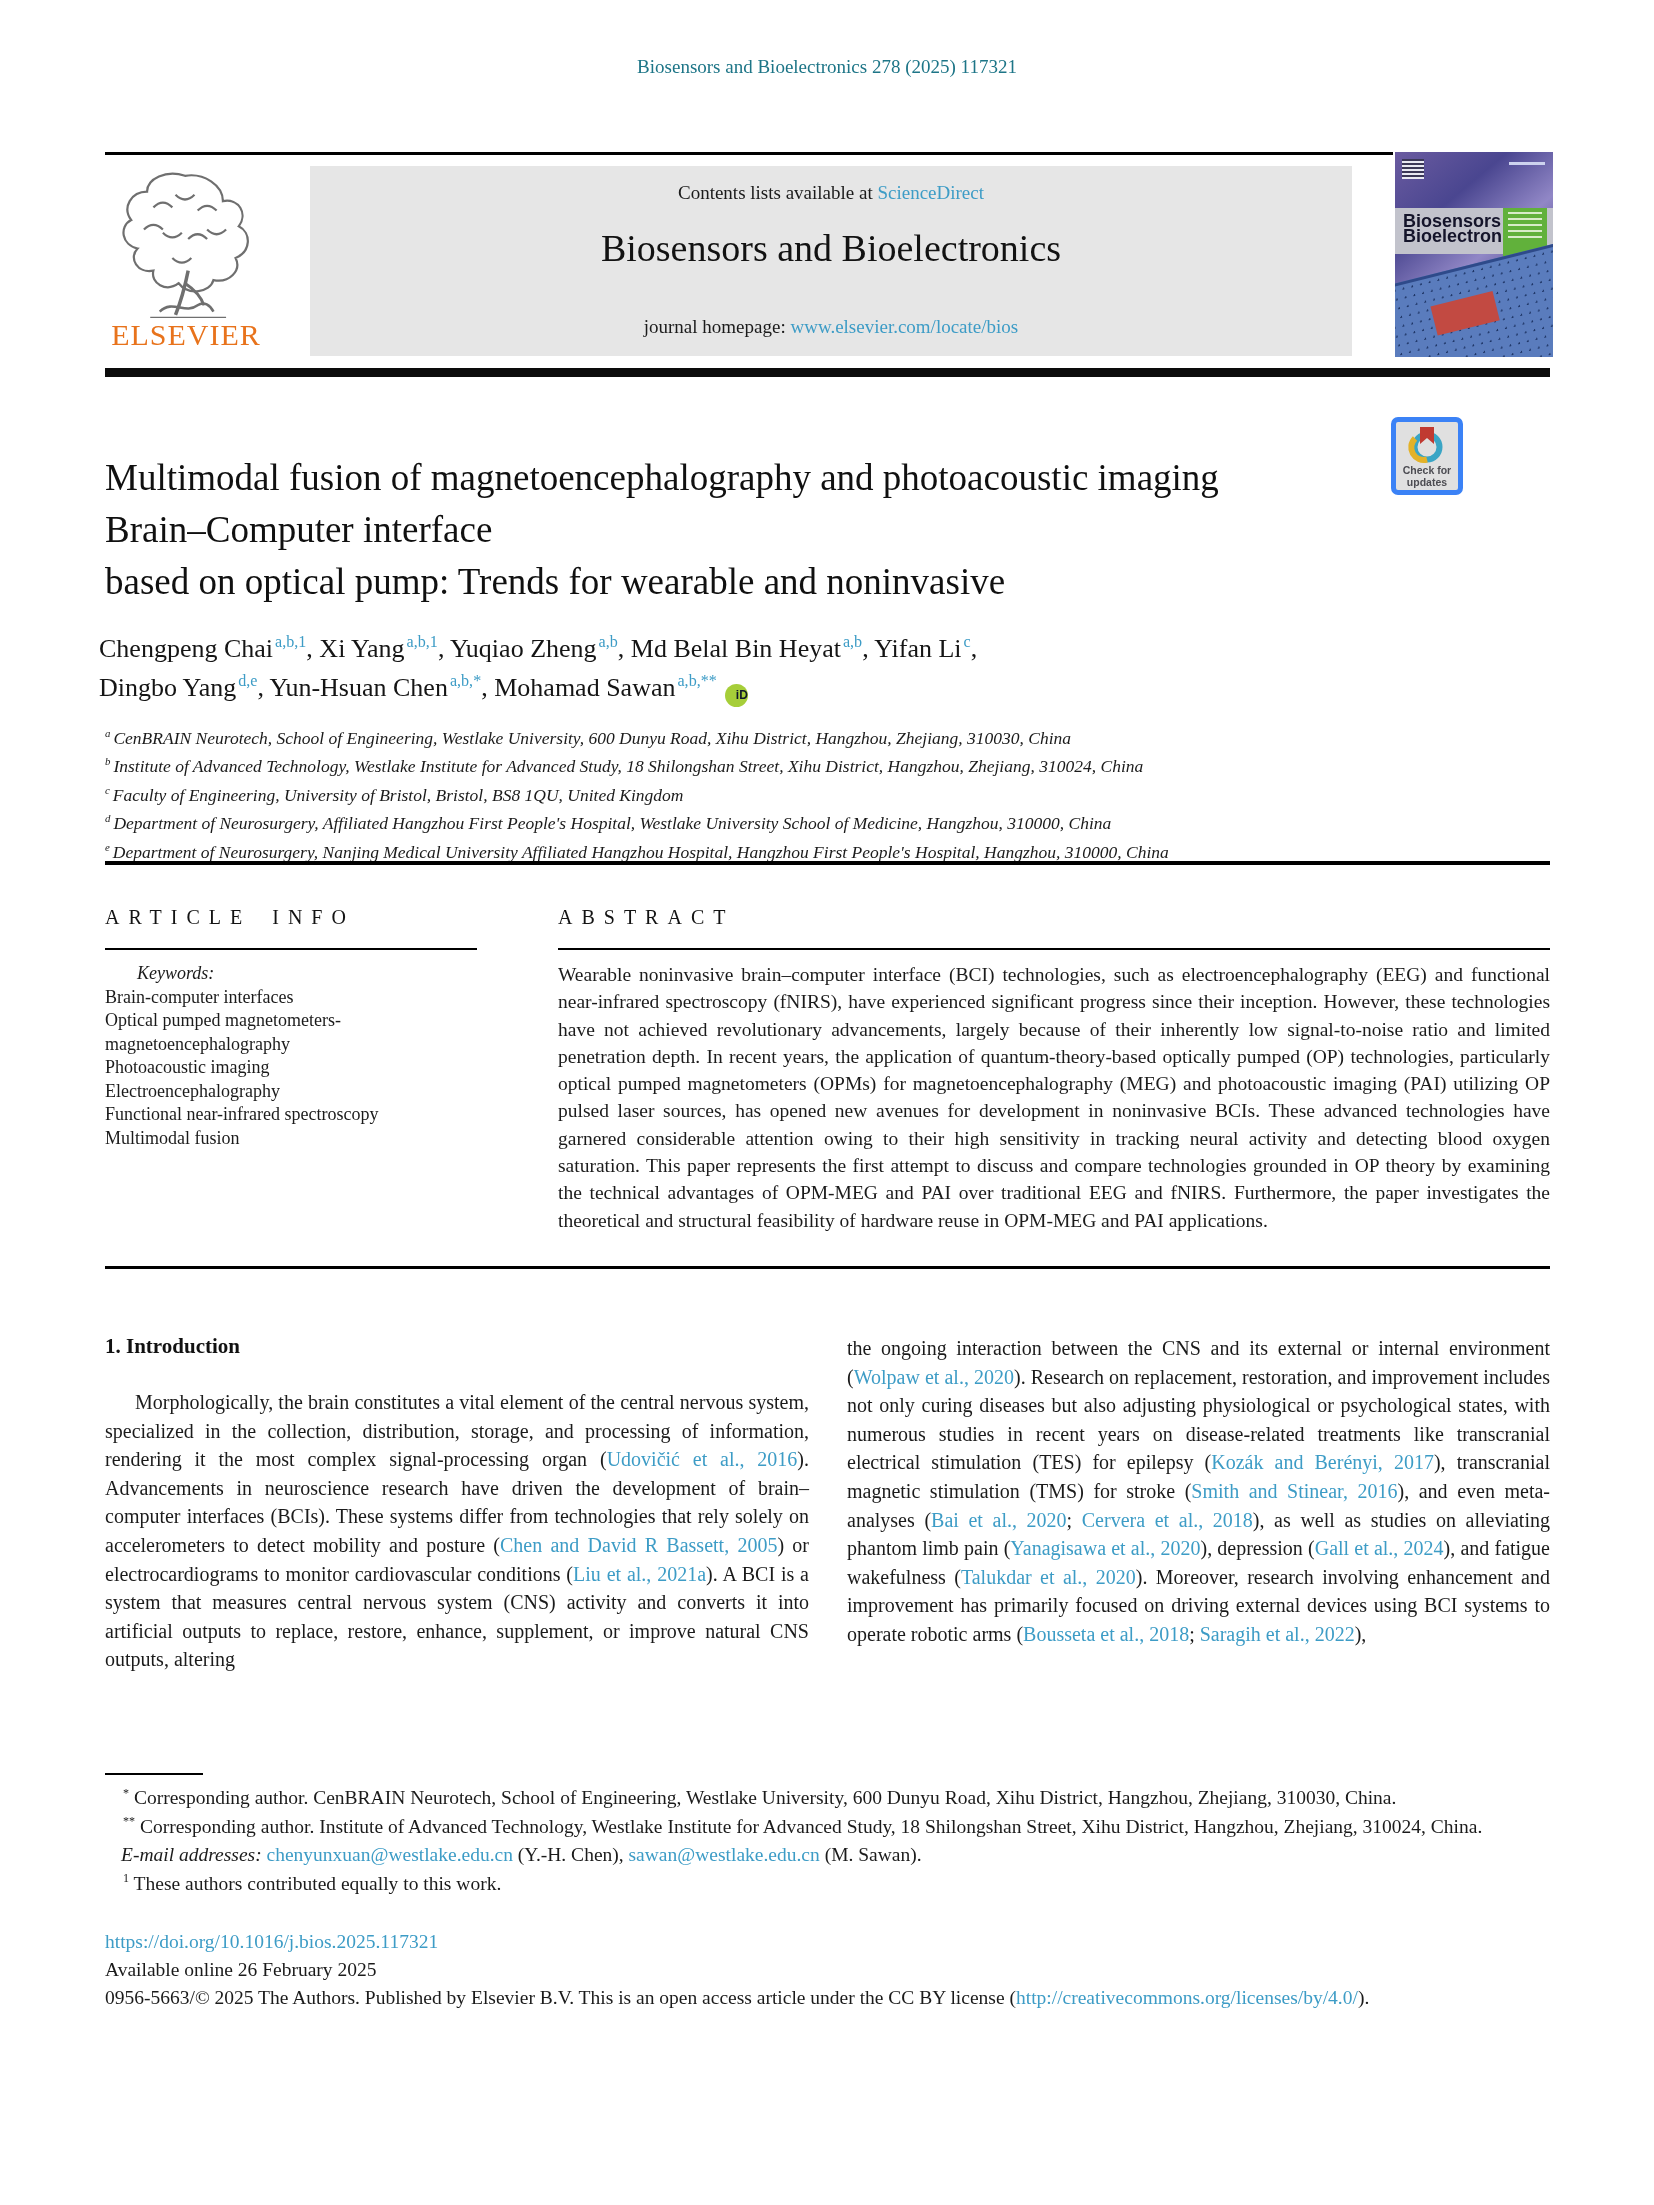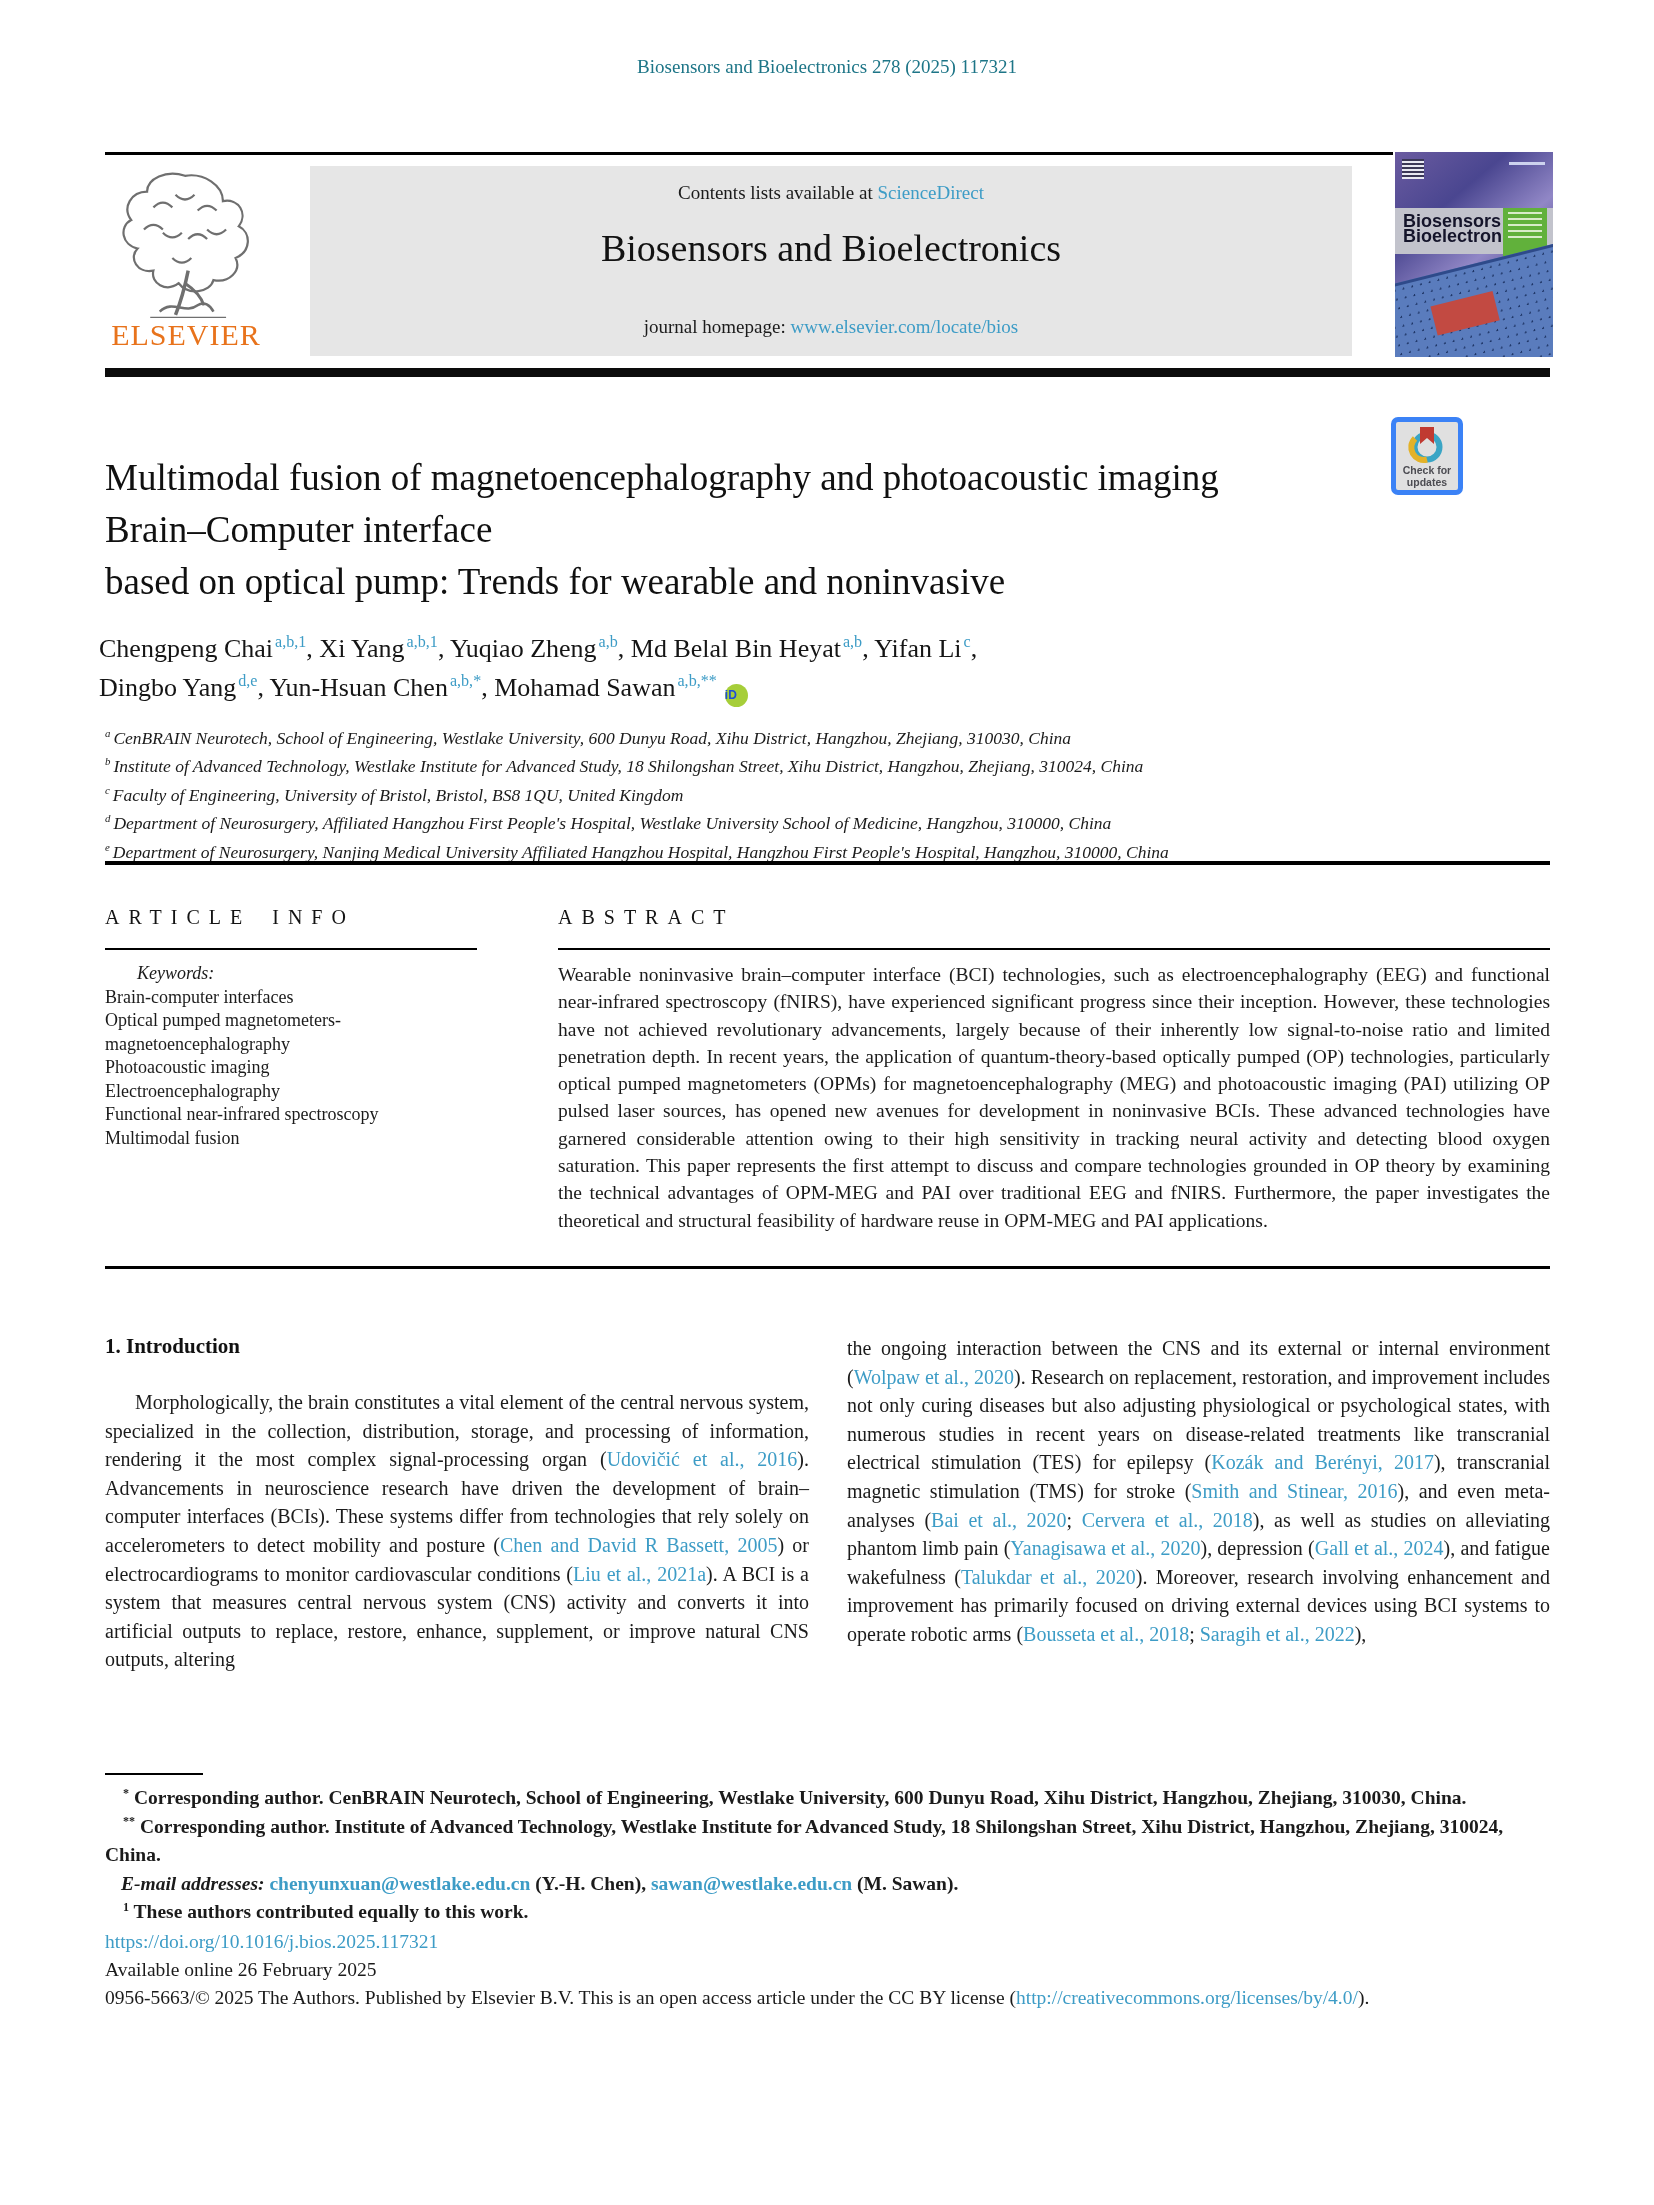--- a/index.html
+++ b/index.html
@@ -55,22 +55,22 @@
   .check-badge svg{display:block;margin:3px auto 0;}
   .check-badge-label{font-family:"Liberation Sans",sans-serif;font-weight:bold;
     font-size:10.5px;line-height:11.5px;color:#4c4c52;}
 
   
   .article-title{position:absolute;left:105px;top:452px;width:1310px;
     font-size:37px;line-height:52px;color:#101010;}
   .article-title div{white-space:nowrap;}
   .authors{position:absolute;left:99px;top:629px;width:1400px;font-size:26px;line-height:39px;color:#151515;}
   .orcid{display:inline-block;width:23px;height:23px;border-radius:50%;background:#a6ce39;
-    color:#1d4ed8;font-family:"Liberation Sans",sans-serif;font-size:12px;font-weight:bold;
-    text-align:left;line-height:23px;margin-left:8px;vertical-align:-3px;}
+    color:#0f172a;font-family:"Liberation Sans",sans-serif;font-size:12px;font-weight:bold;
+    text-align:right;line-height:23px;margin-left:8px;vertical-align:-3px;}
   .affiliations{position:absolute;left:105px;top:722px;width:1420px;
     font-size:17.5px;line-height:23.6px;}
   .aff-text{font-style:italic;}
   .aff-sup{vertical-align:super;font-size:62%;font-style:italic;margin-right:3px;}
 
   .rule-mid{position:absolute;left:105px;top:861px;width:1445px;height:4px;background:#000;}
 
   
   .col-head{position:absolute;top:906px;font-size:20px;letter-spacing:0.45em;word-spacing:0.35em;color:#131313;}
   .ai-head{left:105px;}
@@ -86,21 +86,21 @@
   
   .section-heading{position:absolute;left:105px;top:1334px;font-size:21px;font-weight:bold;color:#111;}
   .col-left{position:absolute;left:105px;top:1388px;width:704px;font-size:20px;line-height:28.6px;
     text-align:justify;}
   .col-left .para{text-indent:30px;}
   .col-right{position:absolute;left:847px;top:1334px;width:703px;font-size:20px;line-height:28.6px;
     text-align:justify;}
 
   
   .fn-rule{position:absolute;left:105px;top:1773px;width:98px;height:2px;background:#000;}
-  .footnotes{position:absolute;left:105px;top:1784px;width:1445px;font-size:19.5px;line-height:28.6px;font-weight:bold;}
+  .footnotes{position:absolute;left:105px;top:1784px;width:1445px;font-size:19.5px;line-height:28.6px;}
   .footnotes .fn{text-indent:16px;}
   .bottom-block{position:absolute;left:105px;top:1928px;width:1445px;font-size:19.5px;line-height:28.2px;}
 </style>
 </head>
 <body>
 
 <div class="page">
 
   <div class="journal-ref">Biosensors and Bioelectronics 278 (2025) 117321</div>
   <div class="rule-top"></div>

